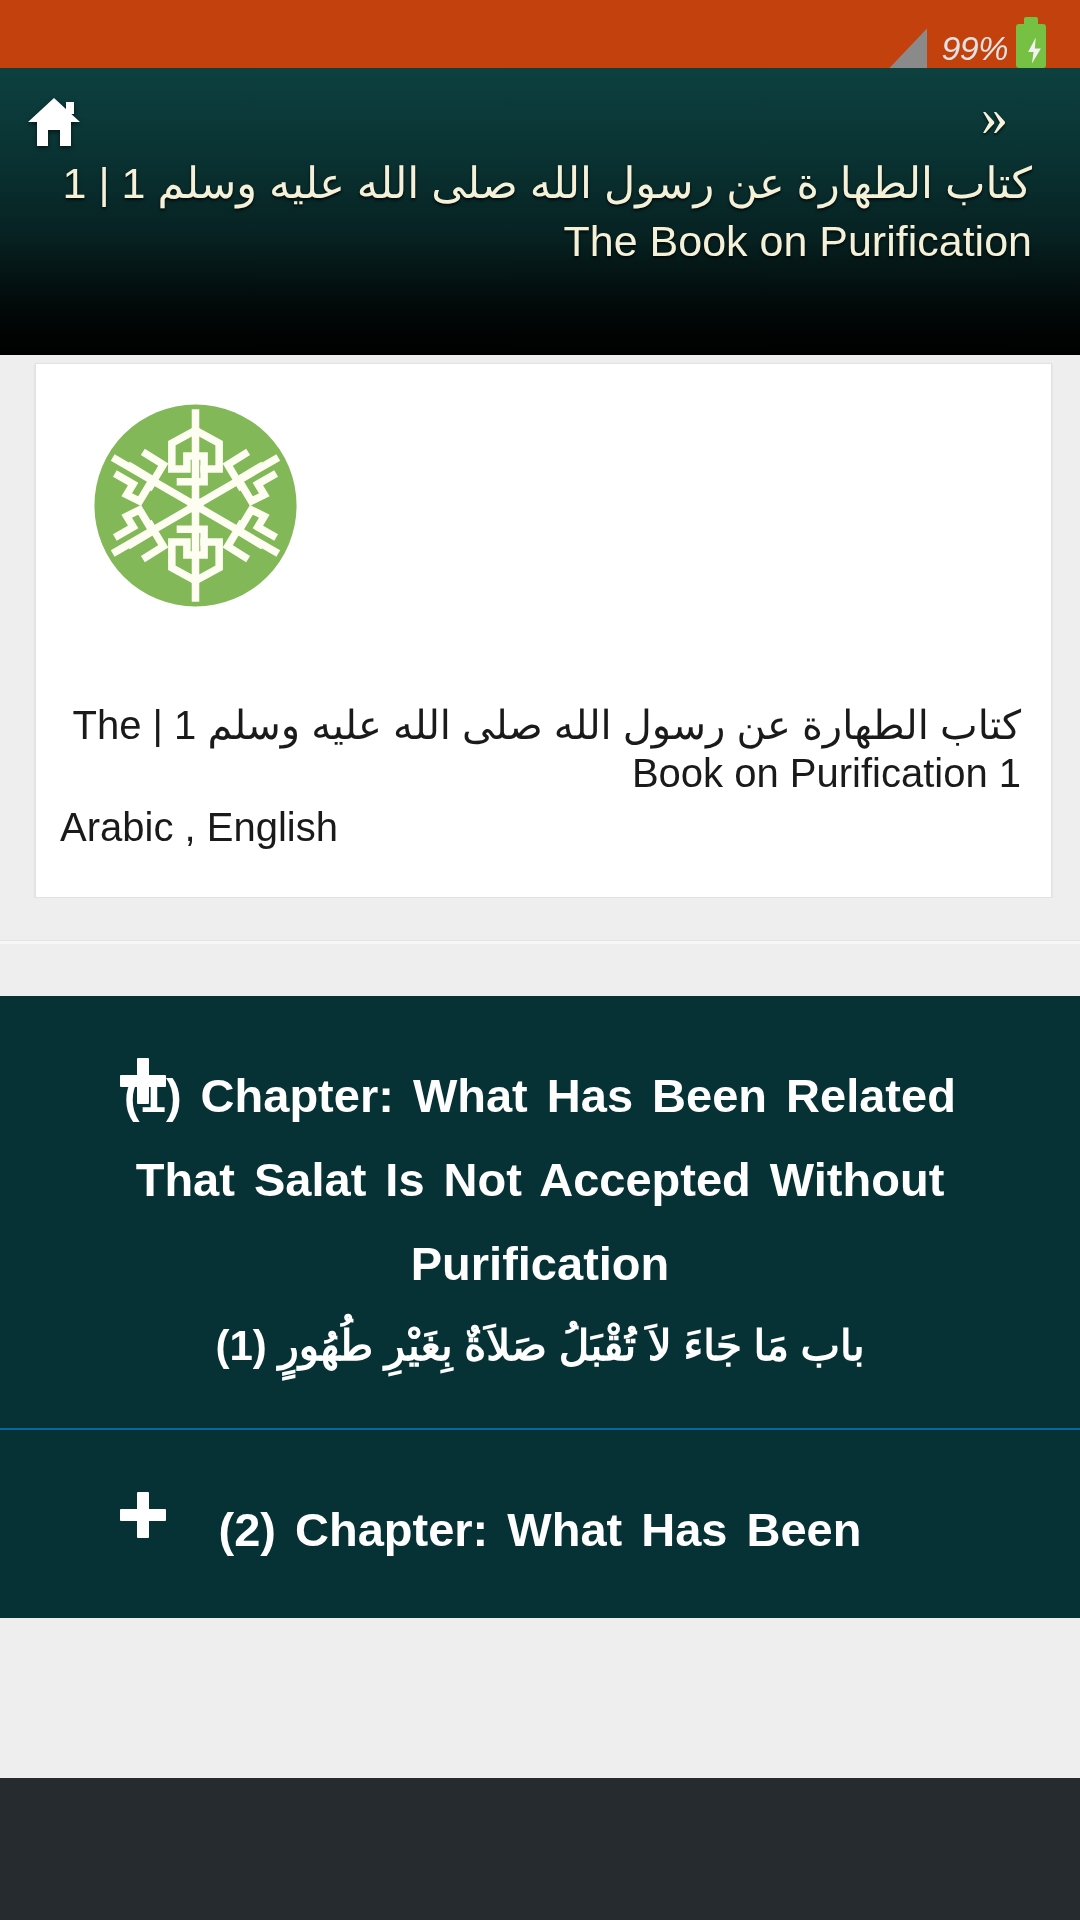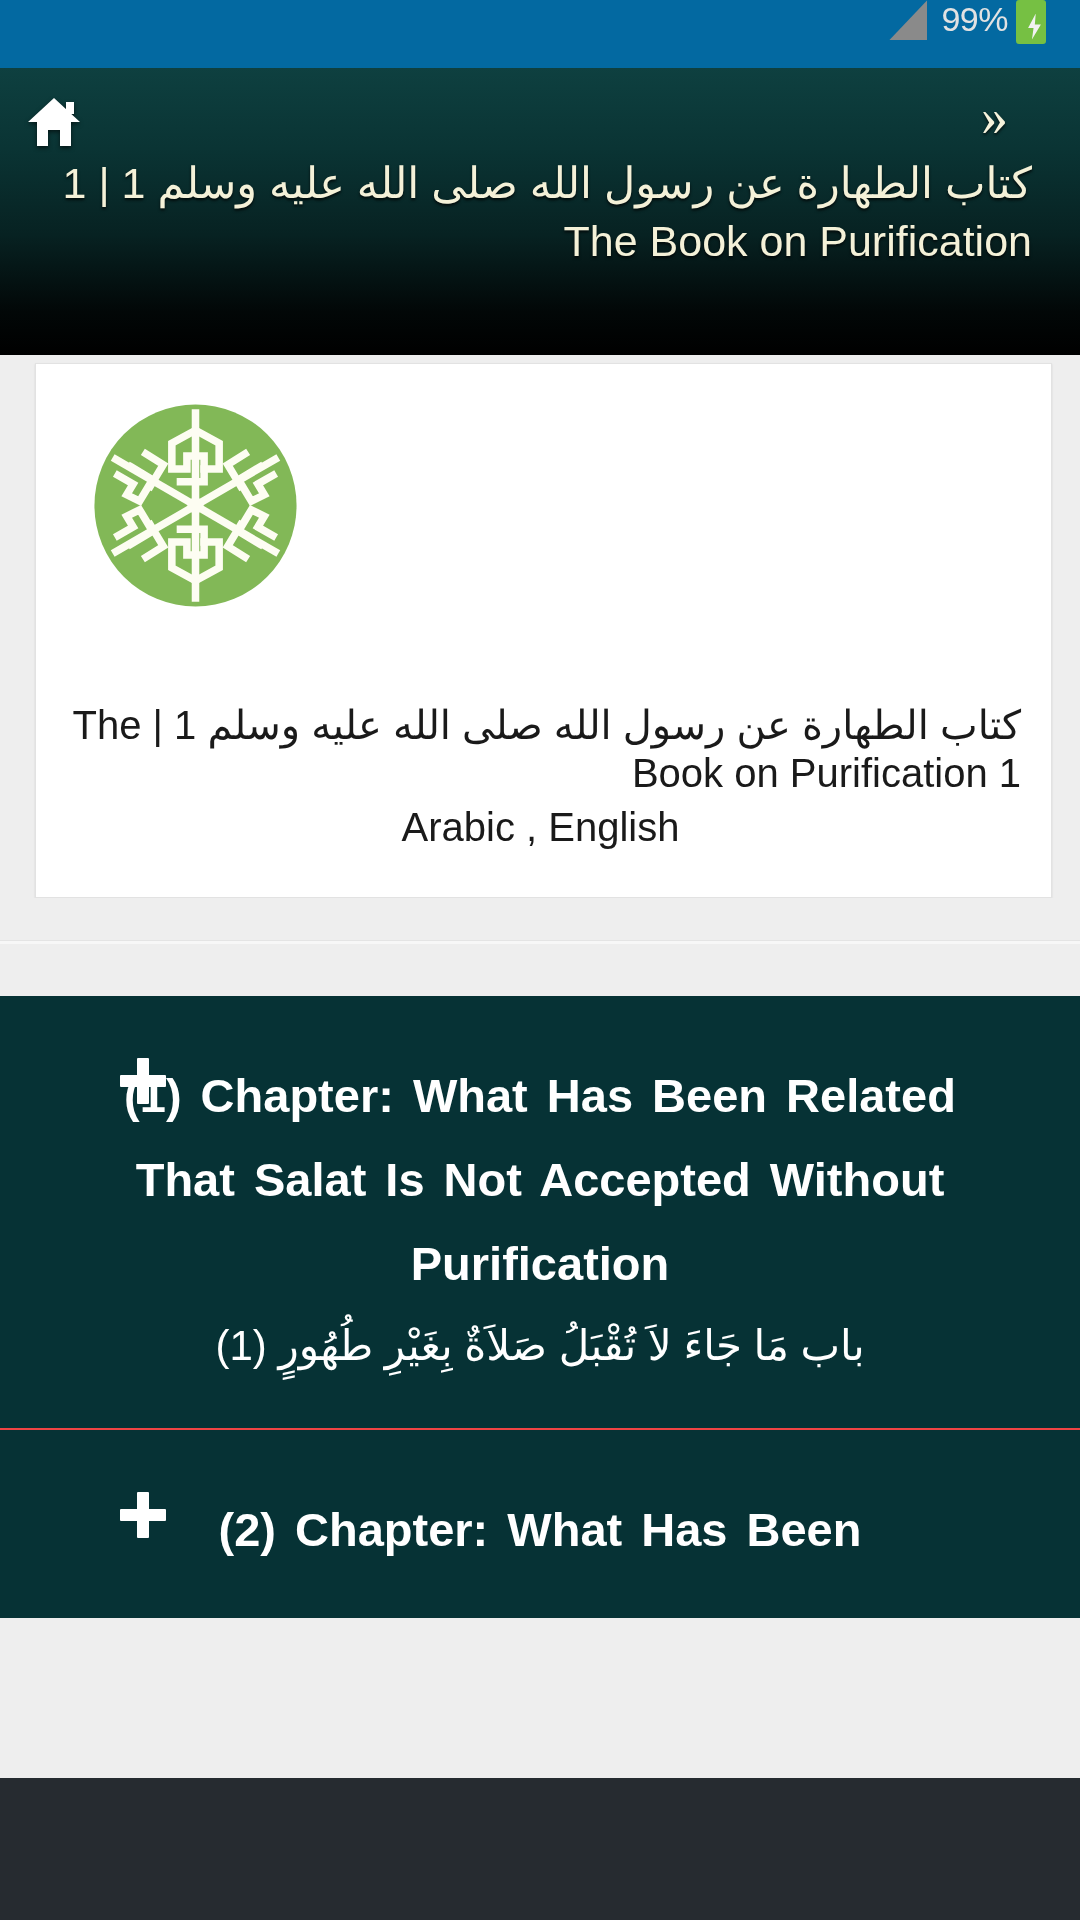--- a/index.html
+++ b/index.html
@@ -7,24 +7,25 @@
     width:1080px; height:1920px;
     background:#eeeeee;
     font-family:"Liberation Sans", sans-serif;
     overflow:hidden;
   }
   #app { position:relative; width:1080px; height:1920px; display:flex; flex-direction:column; }
 
   
   .statusbar{
     height:68px; flex:0 0 68px;
-    background:#0369a1;
-    display:flex; align-items:flex-start; justify-content:flex-end;
+    background:#c2410c;
+    display:flex; align-items:flex-end; justify-content:flex-end;
     padding-right:22px;
     color:#e8e8e8;
+    font-style:italic;
   }
   .signal-tri{
     width:38px; height:40px;
     background:#8a8a8a;
     clip-path:polygon(100% 0, 100% 100%, 0 100%);
     margin-right:14px;
   }
   .battery-pct{
     font-size:34px; letter-spacing:-0.5px; color:#e2e2e2;
     font-family:"Liberation Sans", sans-serif;
@@ -88,53 +89,53 @@
   }
   .card-logo{ width:215px; height:215px; margin-left:52px; }
   .card-text{ padding:0 30px 0 24px; }
   .card-line1{
     font-size:40px; line-height:48px; color:#1a1a1a;
     direction:rtl; text-align:right; margin-top:88px;
   }
   .card-line1 .en{ direction:ltr; unicode-bidi:embed; }
   .card-line2{
     font-size:40px; line-height:52px; color:#1a1a1a;
-    margin-top:4px; text-align:center;
+    margin-top:4px; text-align:left;
   }
 
   .gap{ height:42px; background:#eeeeee; }
   .gap-rule{ height:4px; background:#f7f7f7; border-top:1px solid #e4e4e4; }
   .gap2{ height:52px; background:#eeeeee; }
 
   
   .chapters{ background:#063235; }
   .chapter{
     position:relative;
     padding:58px 24px 46px 24px;
   }
-  .chapter + .chapter{ border-top:2px solid #ef4444; }
+  .chapter + .chapter{ border-top:2px solid #0369a1; }
   .chapter-plus{
     position:absolute; left:120px; top:62px;
     width:46px; height:46px; color:#ffffff;
   }
   .chapter-plus:before,
   .chapter-plus:after{
     content:""; position:absolute; background:#ffffff; border-radius:1px;
   }
   .chapter-plus:before{ left:0; top:17px; width:46px; height:12px; }
   .chapter-plus:after { top:0; left:17px; width:12px; height:46px; }
   .chapter-title{
     color:#ffffff; font-size:47px; line-height:84px;
     text-align:center; font-weight:bold;
     word-spacing:6px;
     padding:0 58px 0 58px;
   }
   .chapter-ar{
     color:#ffffff; font-size:42px; line-height:72px;
-    text-align:center; font-weight:normal;
+    text-align:center; font-weight:bold;
     direction:rtl; margin-top:4px;
   }
 
   
   .navbar{
     flex:0 0 142px;
     background:#262b30;
   }
 </style>
 </head>

